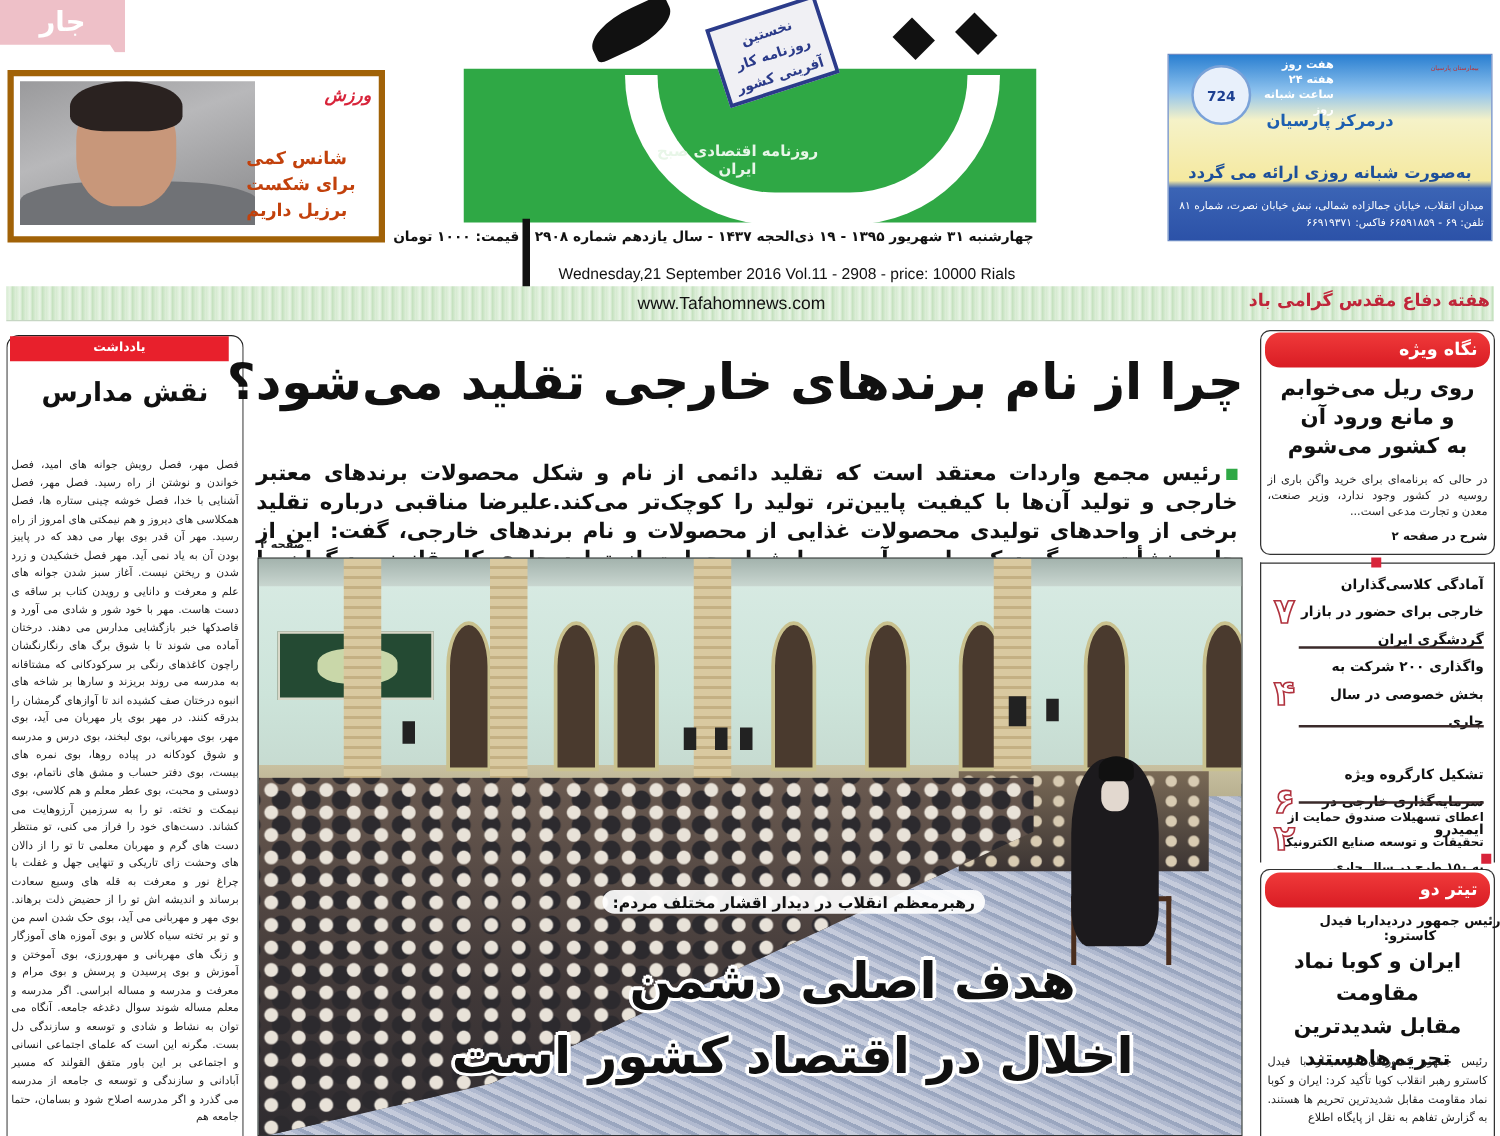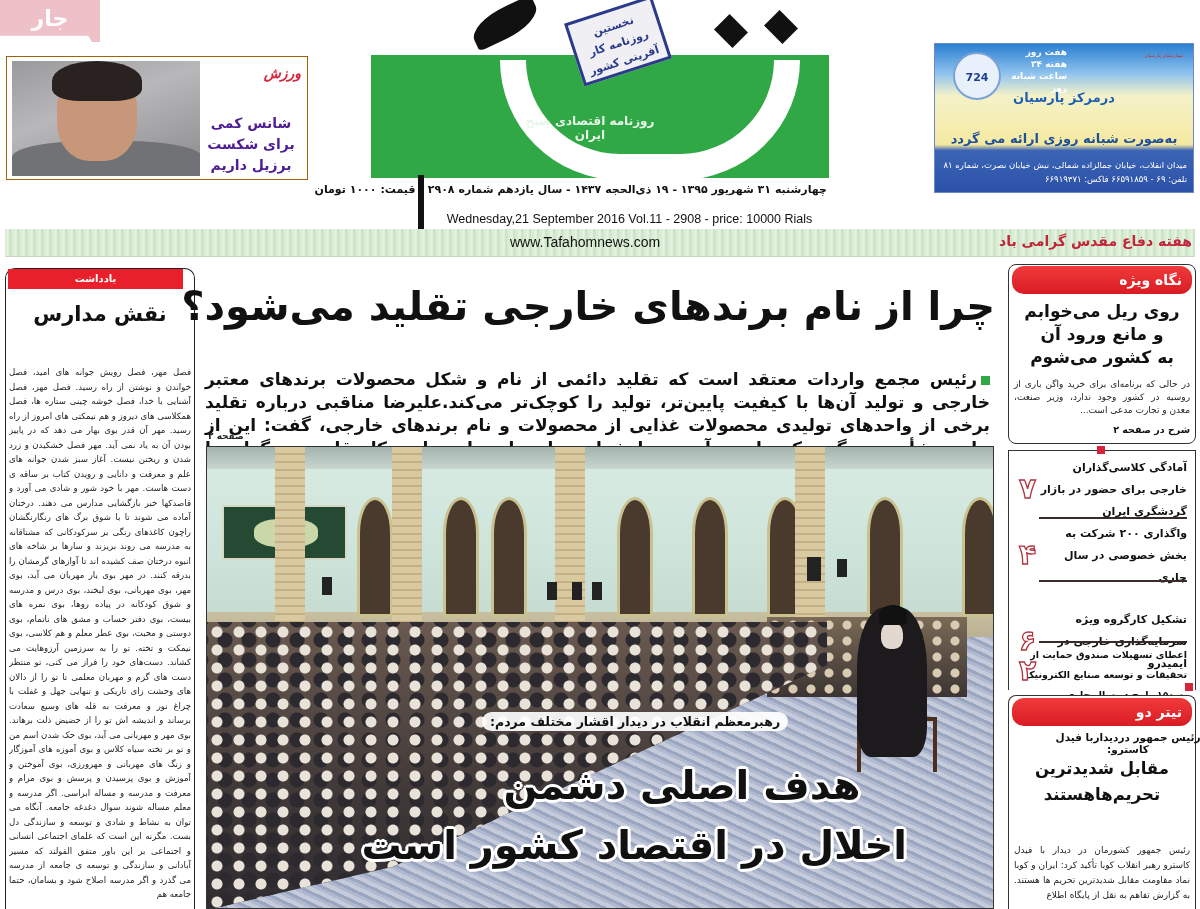--- a/index.html
+++ b/index.html
@@ -5,27 +5,27 @@
   * { box-sizing: border-box; margin: 0; padding: 0; }
   html, body { width: 1200px; height: 909px; overflow: hidden; background: #ffffff; }
   body { position: relative; font-family: "DejaVu Sans", sans-serif; color: #111; direction: ltr; }
   .rtl { direction: rtl; unicode-bidi: embed; }
   .abs { position: absolute; }
 
   
   .jar-tag { left: 0; top: 0; width: 100px; height: 42px; background: #eec0c8; color: #fff; font-weight: bold; font-size: 22px; text-align: center; line-height: 38px; clip-path: polygon(0 0, 100% 0, 100% 100%, 92% 100%, 88% 85%, 0 85%); }
 
   
-  .sport-box { left: 6px; top: 56px; width: 302px; height: 124px; border: 1px solid #a16207; background: #fff; }
+  .sport-box { left: 6px; top: 56px; width: 302px; height: 138px; border: 5px solid #a16207; background: #fff; }
   .sport-photo { left: 5px; top: 4px; width: 188px; height: 115px; background: linear-gradient(160deg, #9a9a9c 0%, #b8b8ba 40%, #8a8a8c 100%); overflow: hidden; }
   .sport-photo .head { position: absolute; left: 45px; top: 5px; width: 80px; height: 95px; border-radius: 45% 45% 40% 40%; background: #c8977a; }
   .sport-photo .hair { position: absolute; left: 40px; top: 0px; width: 90px; height: 40px; border-radius: 50% 50% 30% 30%; background: #2a2220; }
   .sport-photo .body { position: absolute; left: 0px; top: 80px; width: 190px; height: 40px; background: #707276; border-radius: 40% 40% 0 0; }
   .sport-label { right: 6px; top: 8px; color: #d8243a; font-weight: bold; font-size: 14px; font-style: italic; }
-  .sport-title { right: 6px; top: 56px; width: 100px; text-align: center; font-size: 14px; font-weight: bold; line-height: 21px; color: #4c1d95; }
+  .sport-title { right: 6px; top: 56px; width: 100px; text-align: left; font-size: 14px; font-weight: bold; line-height: 21px; color: #c2410c; }
 
   
   .mast-band { left: 371px; top: 55px; width: 458px; height: 123px; background: #2fa845; }
   .logo-shape-black { left: 470px; top: 8px; width: 70px; height: 30px; background: #111; border-radius: 60% 10% 60% 10%; transform: rotate(-25deg); }
   .logo-shape-dots1 { left: 718px; top: 20px; width: 26px; height: 22px; background:#111; transform: rotate(45deg); }
   .logo-shape-dots2 { left: 768px; top: 16px; width: 26px; height: 22px; background:#111; transform: rotate(45deg); }
   .logo-white-curve { left: 500px; top: 60px; width: 300px; height: 120px; border: 26px solid #fff; border-top: none; border-radius: 0 0 150px 150px; }
   .logo-vertical { left: 418px; top: 175px; width: 6px; height: 70px; background: #111; }
   .mast-stamp { left: 572px; top: 8px; width: 92px; height: 66px; border: 3px solid #2b3b8a; background: #f0f0f4; color: #2b3b8a; font-size: 11px; font-weight: bold; text-align: center; line-height: 18px; transform: rotate(-18deg); padding-top: 6px; }
   .mast-subtitle { left: 515px; top: 114px; width: 150px; text-align: center; color: #e8f6e8; font-size: 12px; font-weight: bold; }
@@ -237,16 +237,17 @@
     <div class="idx-text rtl" style="top:0; width:172px; font-size:9.5px; line-height:20px;">اعطای تسهیلات صندوق حمایت از تحقیقات و توسعه صنایع الکترونیک به ۱۵۰ طرح در سال جاری</div>
     <div class="idx-num" style="top:8px;">۲</div>
   </div>
   <div class="abs idx-marker" style="left:176px; top:232px;"></div>
 </div>
 
 <div class="abs tt-box"></div>
 <div class="abs red-pill tt-header rtl">تیتر دو</div>
 <div class="abs tt-kicker rtl">رئیس جمهور دردیداربا فیدل کاسترو:</div>
 <div class="abs tt-title rtl">
+  <div>ایران و کوبا نماد مقاومت</div>
   <div>مقابل شدیدترین</div>
   <div>تحریم‌هاهستند</div>
 </div>
 <div class="abs tt-body rtl">رئیس جمهور کشورمان در دیدار با فیدل کاسترو رهبر انقلاب کوبا تأکید کرد: ایران و کوبا نماد مقاومت مقابل شدیدترین تحریم ها هستند. به گزارش تفاهم به نقل از پایگاه اطلاع</div>
 
 </body></html>

